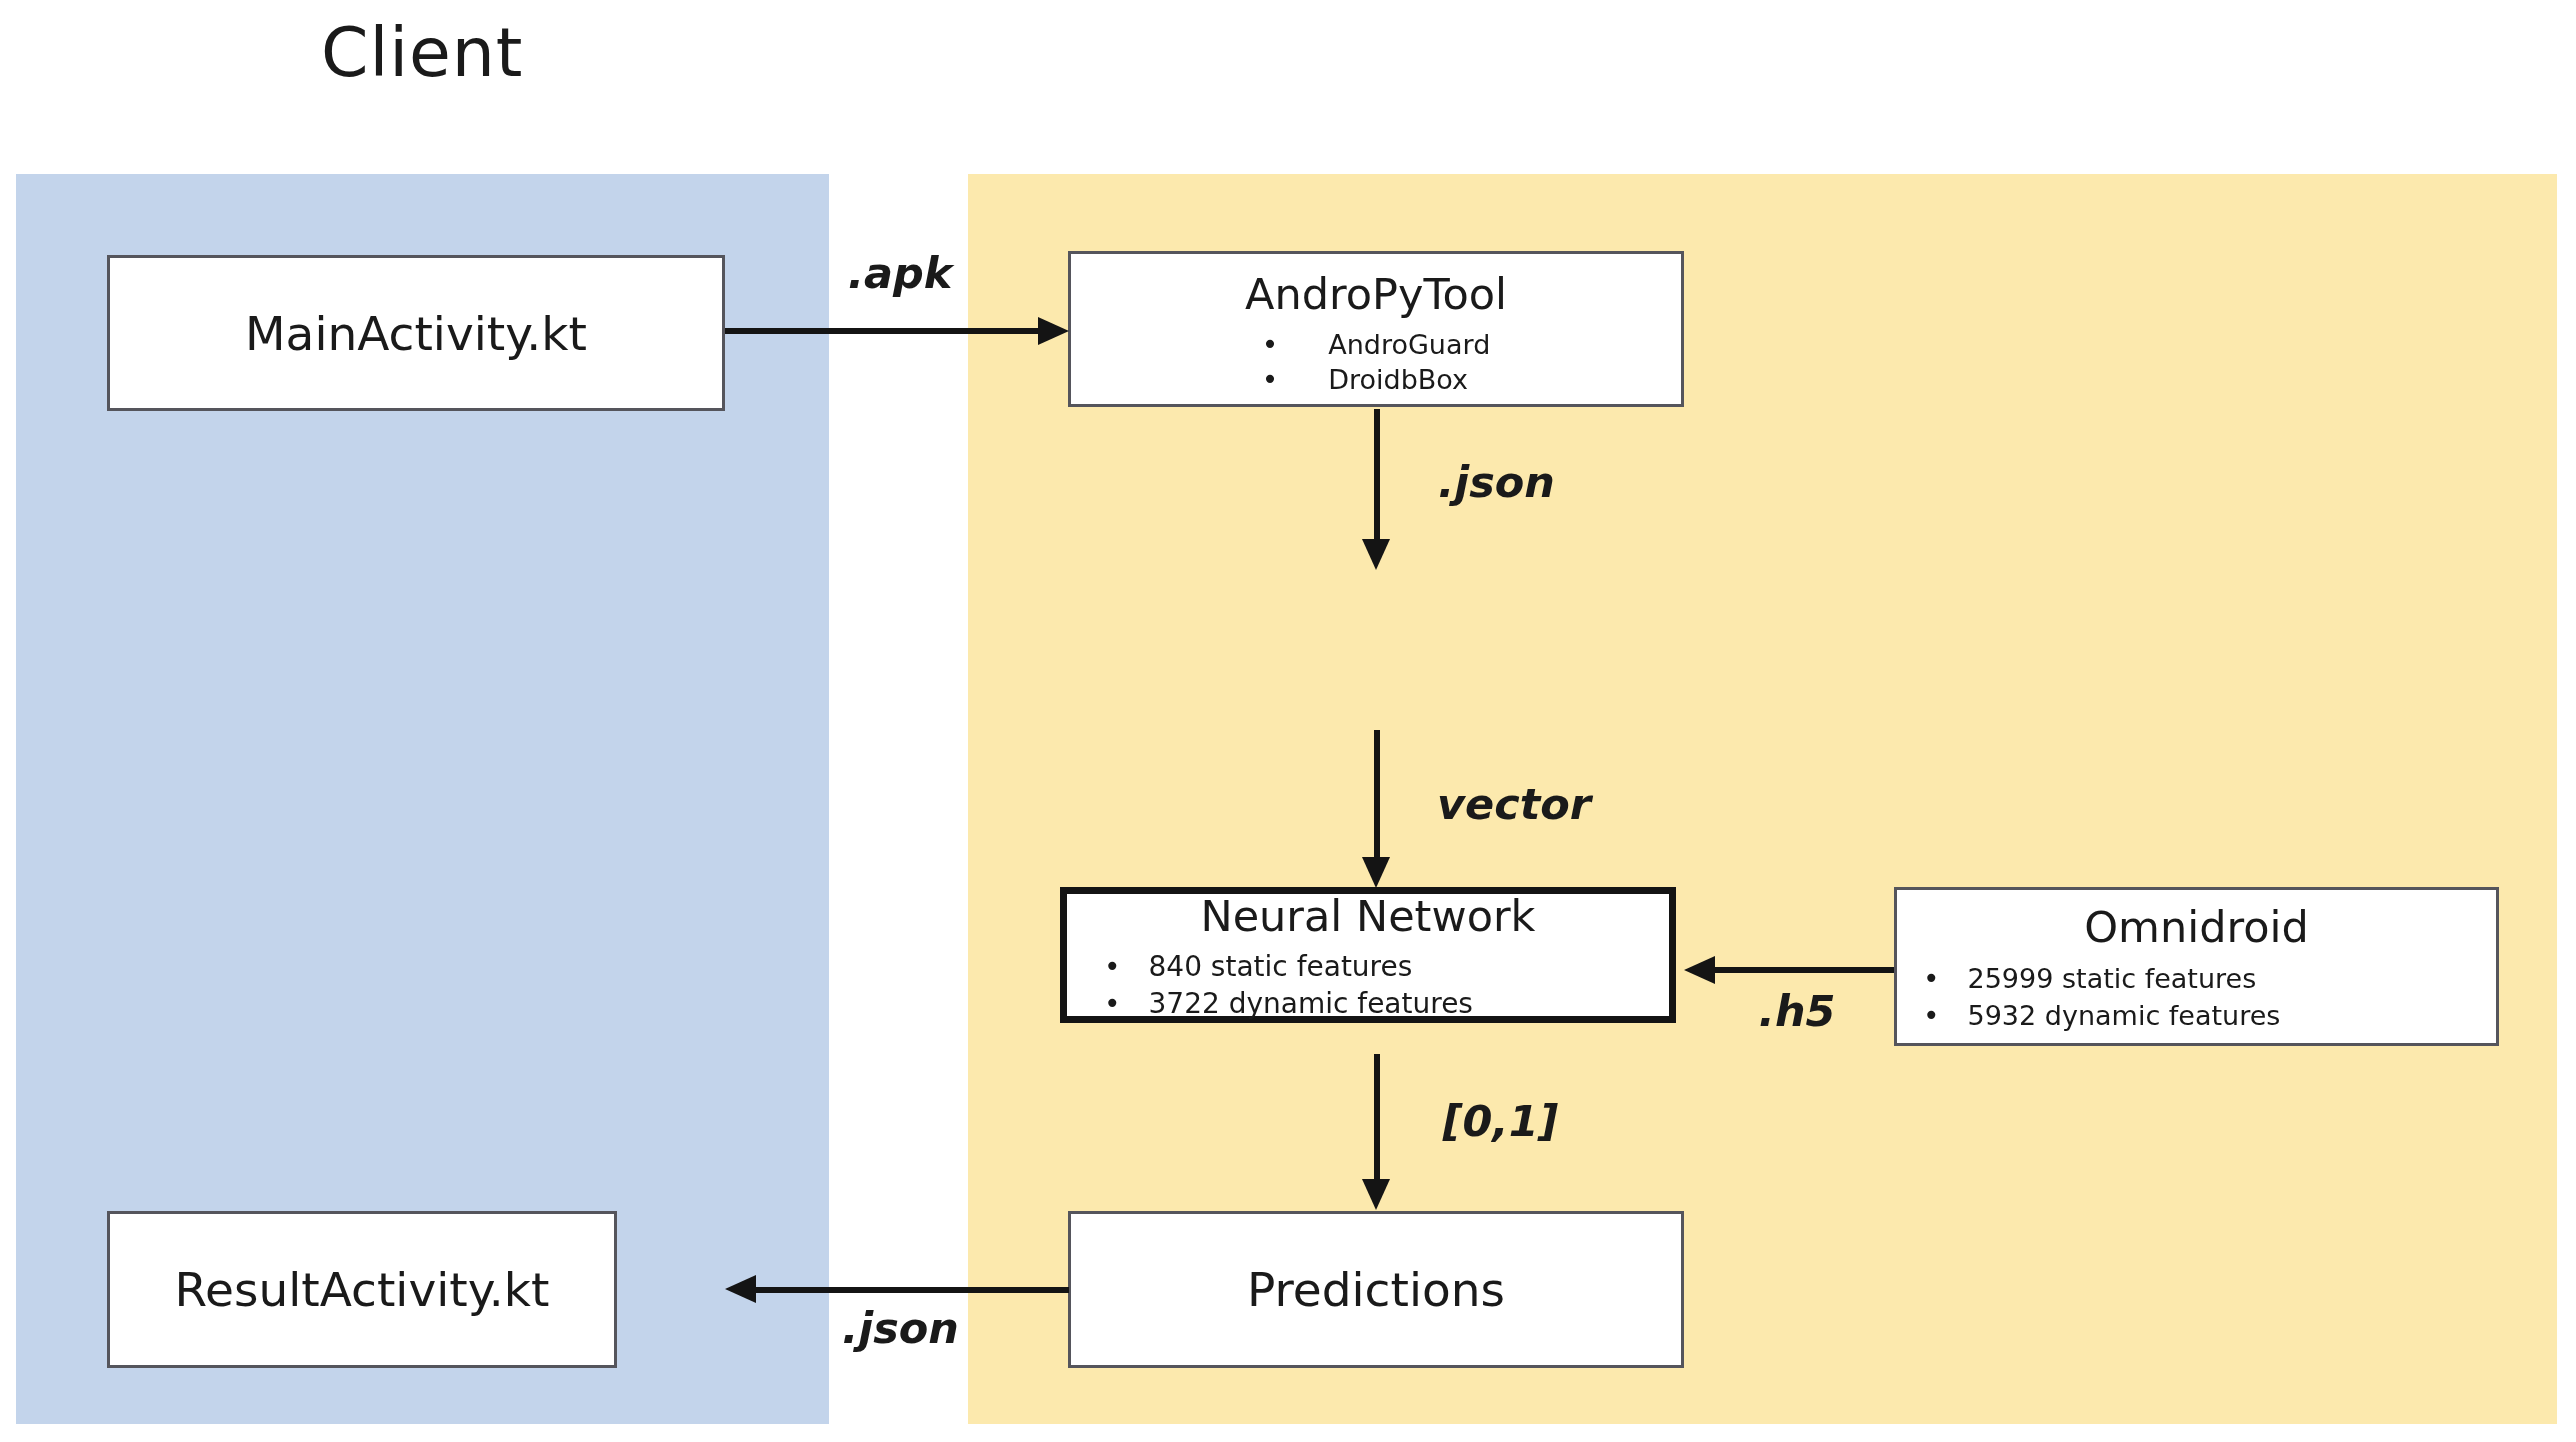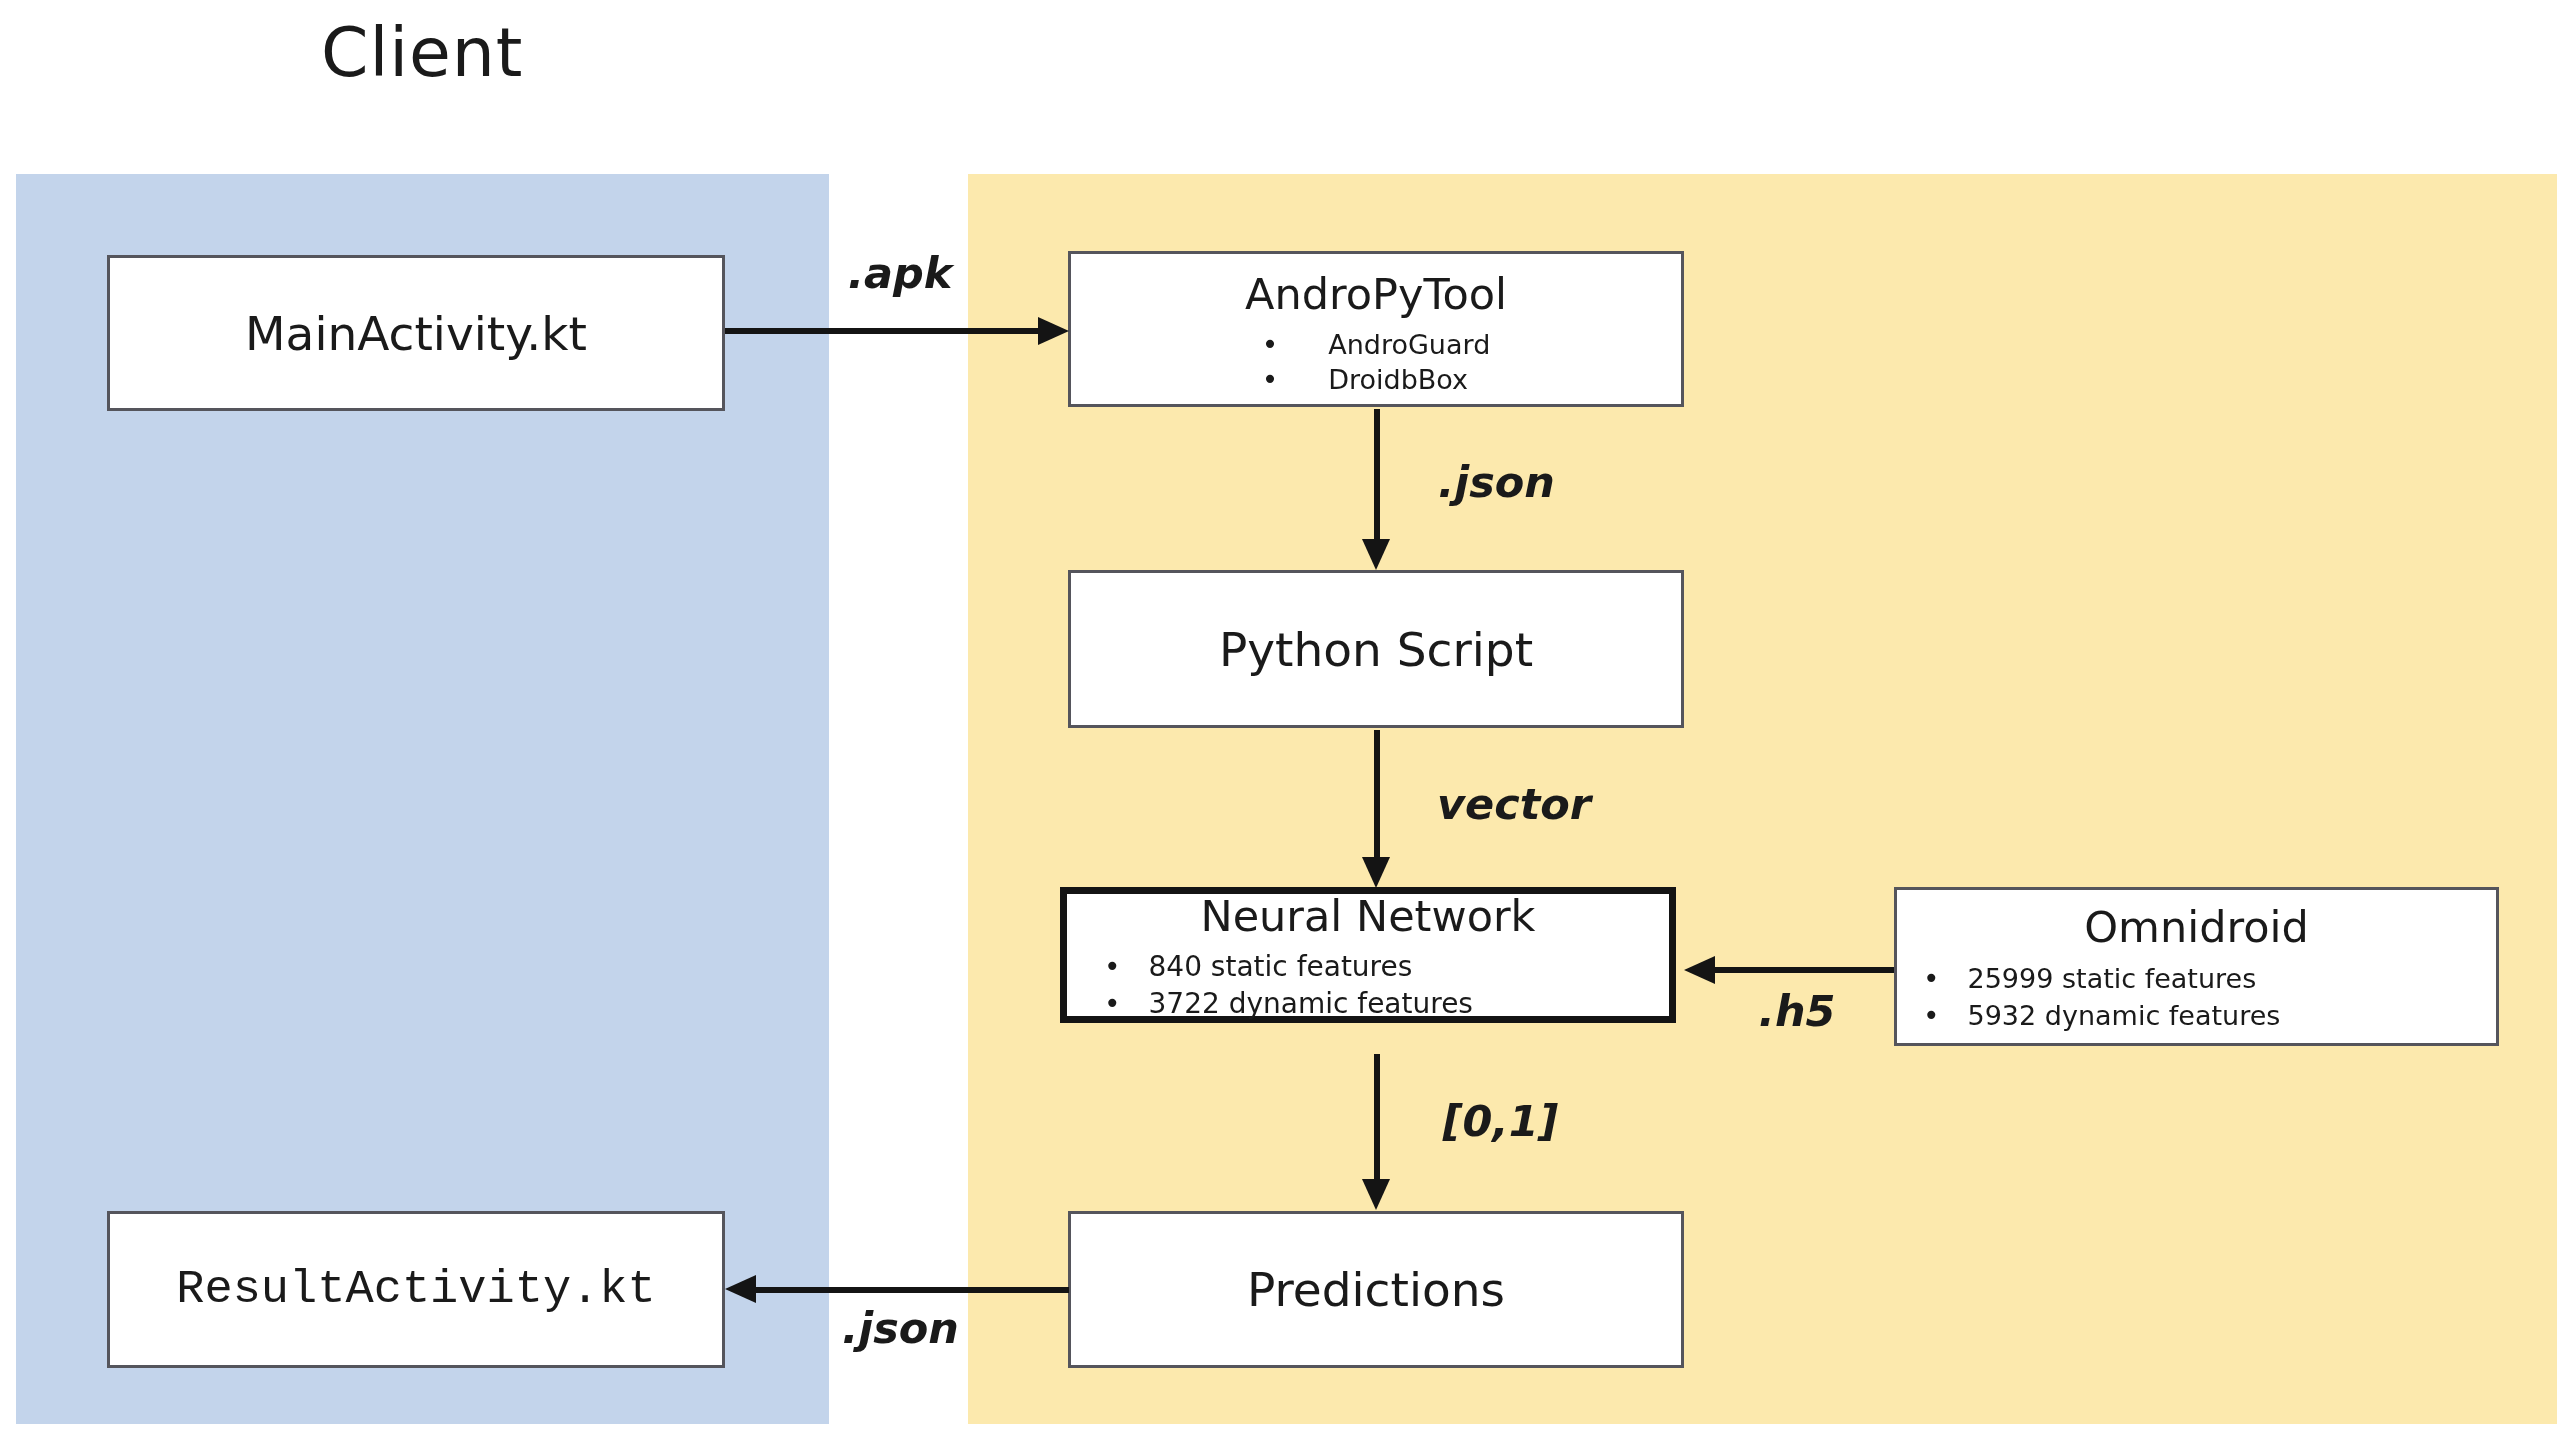--- a/index.html
+++ b/index.html
@@ -42,21 +42,21 @@
   #node-main{left:107px;top:255px;width:618px;height:156px;}
   #node-andropytool{left:1068px;top:251px;width:616px;height:156px;padding-top:5.2px;}
   #node-andropytool .bullets li{font-size:27px;line-height:35px;}
   #node-python{left:1068px;top:570px;width:616px;height:158px;}
   #node-nn{left:1060px;top:887px;width:616px;height:136px;}
   #node-nn .bullets{padding-left:37px;}
   #node-omnidroid{left:1894px;top:887px;width:605px;height:159px;}
   #node-omnidroid .bullets{padding-left:26px;}
   #node-omnidroid .bullets li{font-size:27px;}
   #node-predictions{left:1068px;top:1211px;width:616px;height:157px;}
-  #node-result{left:107px;top:1211px;width:618px;height:157px;font-family:Liberation Mono, monospace;}
+  #node-result{left:107px;top:1211px;width:510px;height:157px;}
 
   .edge-line{position:absolute;background:var(--arrow);}
   .edge-head{position:absolute;width:0;height:0;}
   .head-right{border-top:14px solid transparent;border-bottom:14px solid transparent;border-left:31px solid var(--arrow);}
   .head-left{border-top:14px solid transparent;border-bottom:14px solid transparent;border-right:31px solid var(--arrow);}
   .head-down{border-left:14px solid transparent;border-right:14px solid transparent;border-top:31px solid var(--arrow);}
 
   .edge-label{position:absolute;font-size:43px;font-weight:700;text-align:center;color:var(--text);font-style:italic;}
 </style>
 </head>
@@ -80,23 +80,20 @@
         <span class="dot">•</span>
         <span>AndroGuard</span>
       </li>
       <li>
         <span class="dot">•</span>
         <span>DroidbBox</span>
       </li>
     </ul>
   </div>
 
-  <div class="node simple" id="node-python">
-    <span>Python Script</span>
-  </div>
 
   <div class="node emphasis" id="node-nn">
     <div class="node-title">Neural Network</div>
     <ul class="bullets flush">
       <li>
         <span class="dot">•</span>
         <span>840 static features</span>
       </li>
       <li>
         <span class="dot">•</span>

